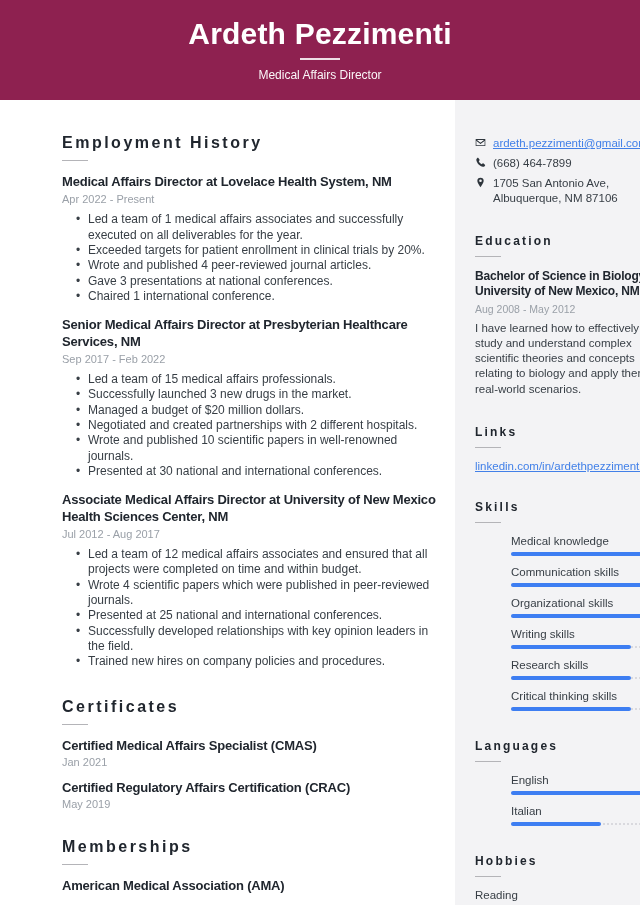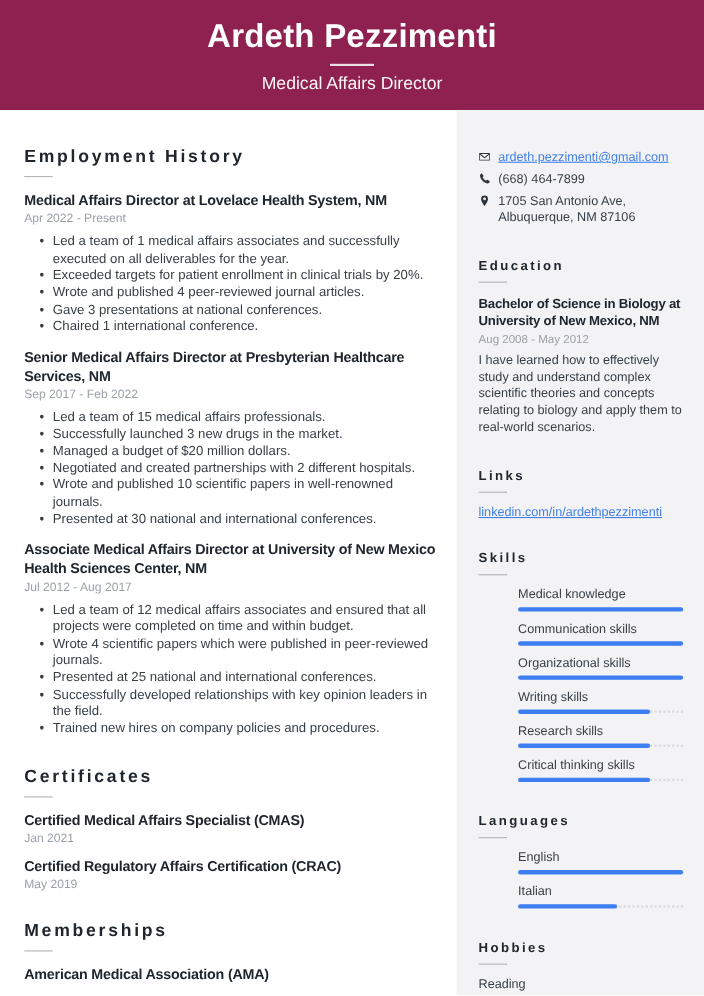--- a/index.html
+++ b/index.html
@@ -26,26 +26,26 @@
     font-size: 30px; font-weight: 700;
     letter-spacing: 0.2px;
     color: #ffffff;
   }
   .name-divider {
     width: 40px; height: 2px;
     background: rgba(255,255,255,0.85);
     margin: 7px auto 8px auto;
   }
   .job-headline {
-    font-size: 16px; font-weight: 400;
+    font-size: 12px; font-weight: 400;
     color: rgba(255,255,255,0.96);
   }
 
   
-  .content { flex: 1; display: flex; min-height: 0; }
+  .content { flex: 1; display: flex; min-height: 0; padding-left: 40px; }
   .left-col {
     width: 415px; flex: 0 0 415px;
     background: #ffffff;
     padding: 34px 18px 20px 22px;
   }
   .sidebar {
     flex: 1;
     background: #f3f3f5;
     padding: 36px 20px 20px 20px;
   }

